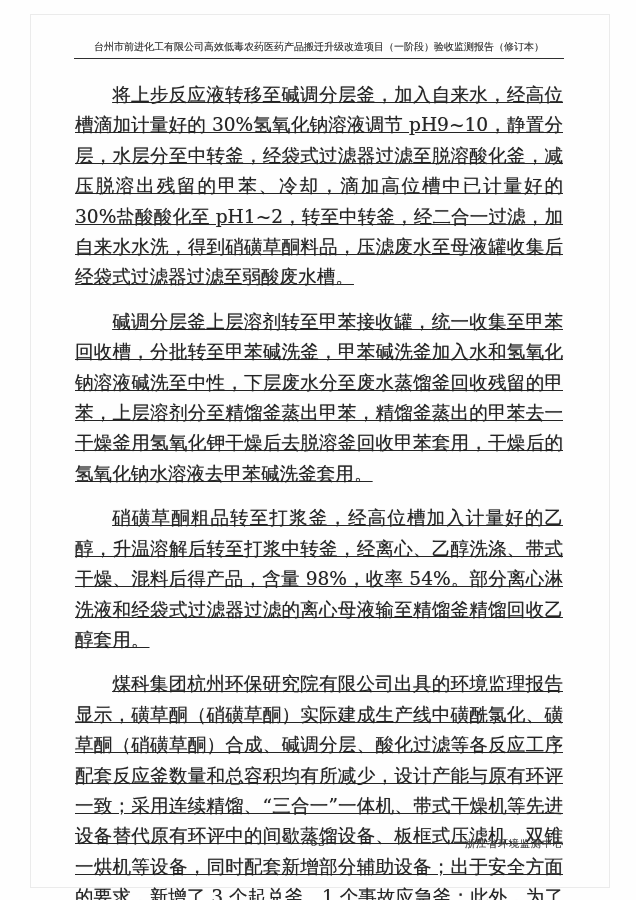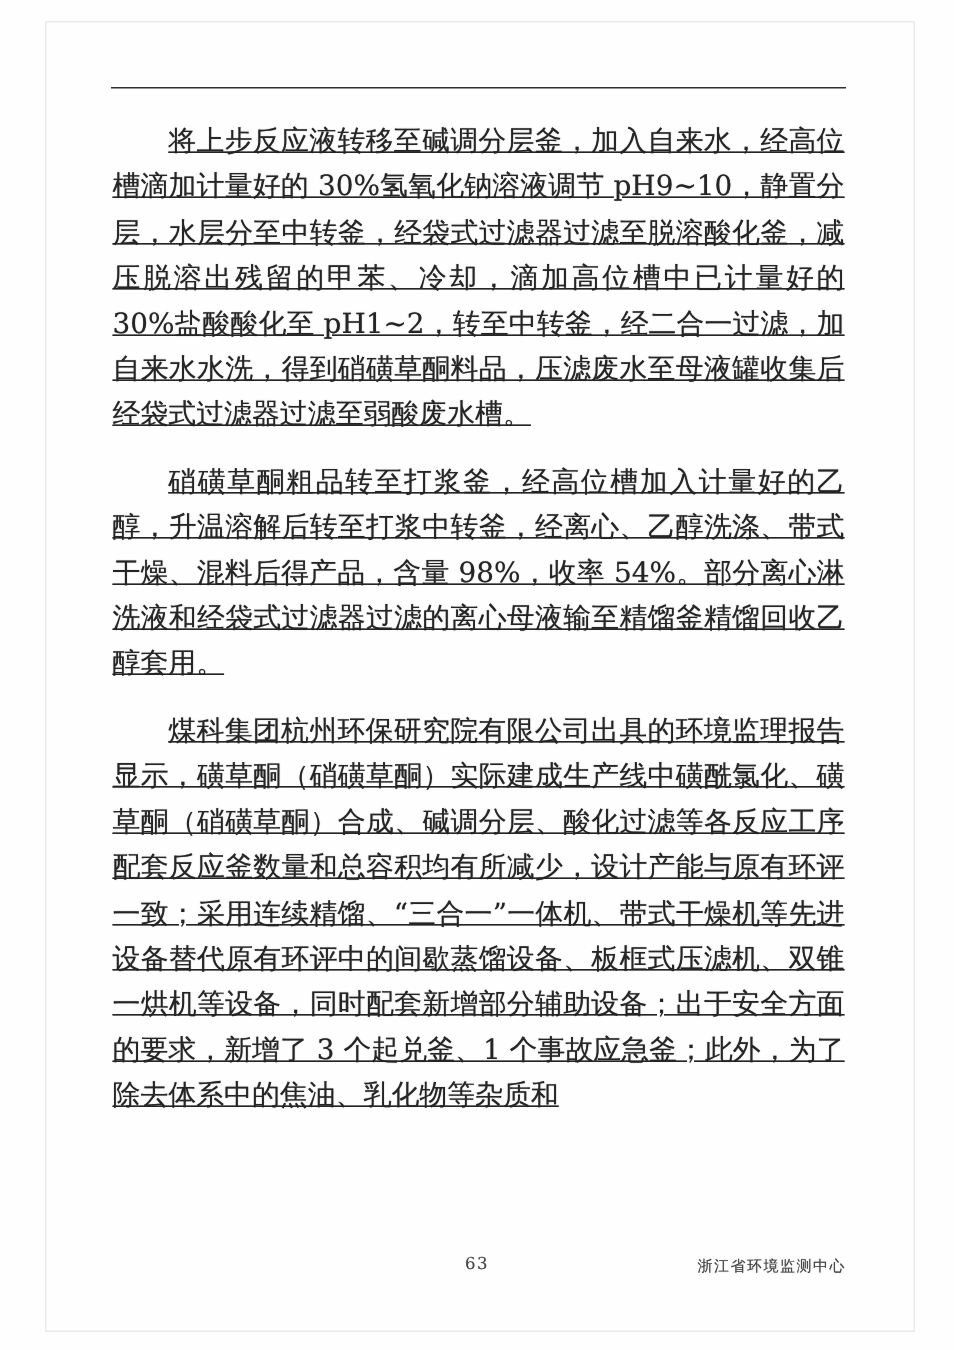--- a/index.html
+++ b/index.html
@@ -91,24 +91,26 @@
     color: #444444;
     text-shadow: 0 0 0.6px rgba(0,0,0,0.45);
   }
 </style>
 </head>
 <body>
 
 <div class="page">
   <div class="scan-frame"></div>
 
+  <div class="doc-header">台州市前进化工有限公司高效低毒农药医药产品搬迁升级改造项目（一阶段）验收监测报告（修订本）</div>
   <div class="header-rule"></div>
 
   <div class="doc-body">
     <p>将上步反应液转移至碱调分层釜，加入自来水，经高位槽滴加计量好的 30%氢氧化钠溶液调节 pH9~10，静置分层，水层分至中转釜，经袋式过滤器过滤至脱溶酸化釜，减压脱溶出残留的甲苯、冷却，滴加高位槽中已计量好的 30%盐酸酸化至 pH1~2，转至中转釜，经二合一过滤，加自来水水洗，得到硝磺草酮料品，压滤废水至母液罐收集后经袋式过滤器过滤至弱酸废水槽。</p>
+    <p>碱调分层釜上层溶剂转至甲苯接收罐，统一收集至甲苯回收槽，分批转至甲苯碱洗釜，甲苯碱洗釜加入水和氢氧化钠溶液碱洗至中性，下层废水分至废水蒸馏釜回收残留的甲苯，上层溶剂分至精馏釜蒸出甲苯，精馏釜蒸出的甲苯去一干燥釜用氢氧化钾干燥后去脱溶釜回收甲苯套用，干燥后的氢氧化钠水溶液去甲苯碱洗釜套用。</p>
     <p>硝磺草酮粗品转至打浆釜，经高位槽加入计量好的乙醇，升温溶解后转至打浆中转釜，经离心、乙醇洗涤、带式干燥、混料后得产品，含量 98%，收率 54%。部分离心淋洗液和经袋式过滤器过滤的离心母液输至精馏釜精馏回收乙醇套用。</p>
     <p>煤科集团杭州环保研究院有限公司出具的环境监理报告显示，磺草酮（硝磺草酮）实际建成生产线中磺酰氯化、磺草酮（硝磺草酮）合成、碱调分层、酸化过滤等各反应工序配套反应釜数量和总容积均有所减少，设计产能与原有环评一致；采用连续精馏、“三合一”一体机、带式干燥机等先进设备替代原有环评中的间歇蒸馏设备、板框式压滤机、双锥一烘机等设备，同时配套新增部分辅助设备；出于安全方面的要求，新增了 3 个起兑釜、1 个事故应急釜；此外，为了除去体系中的焦油、乳化物等杂质和</p>
   </div>
 
   <div class="doc-footer">
     <div class="page-number">63</div>
     <div class="footer-org">浙江省环境监测中心</div>
   </div>
 </div>
 

